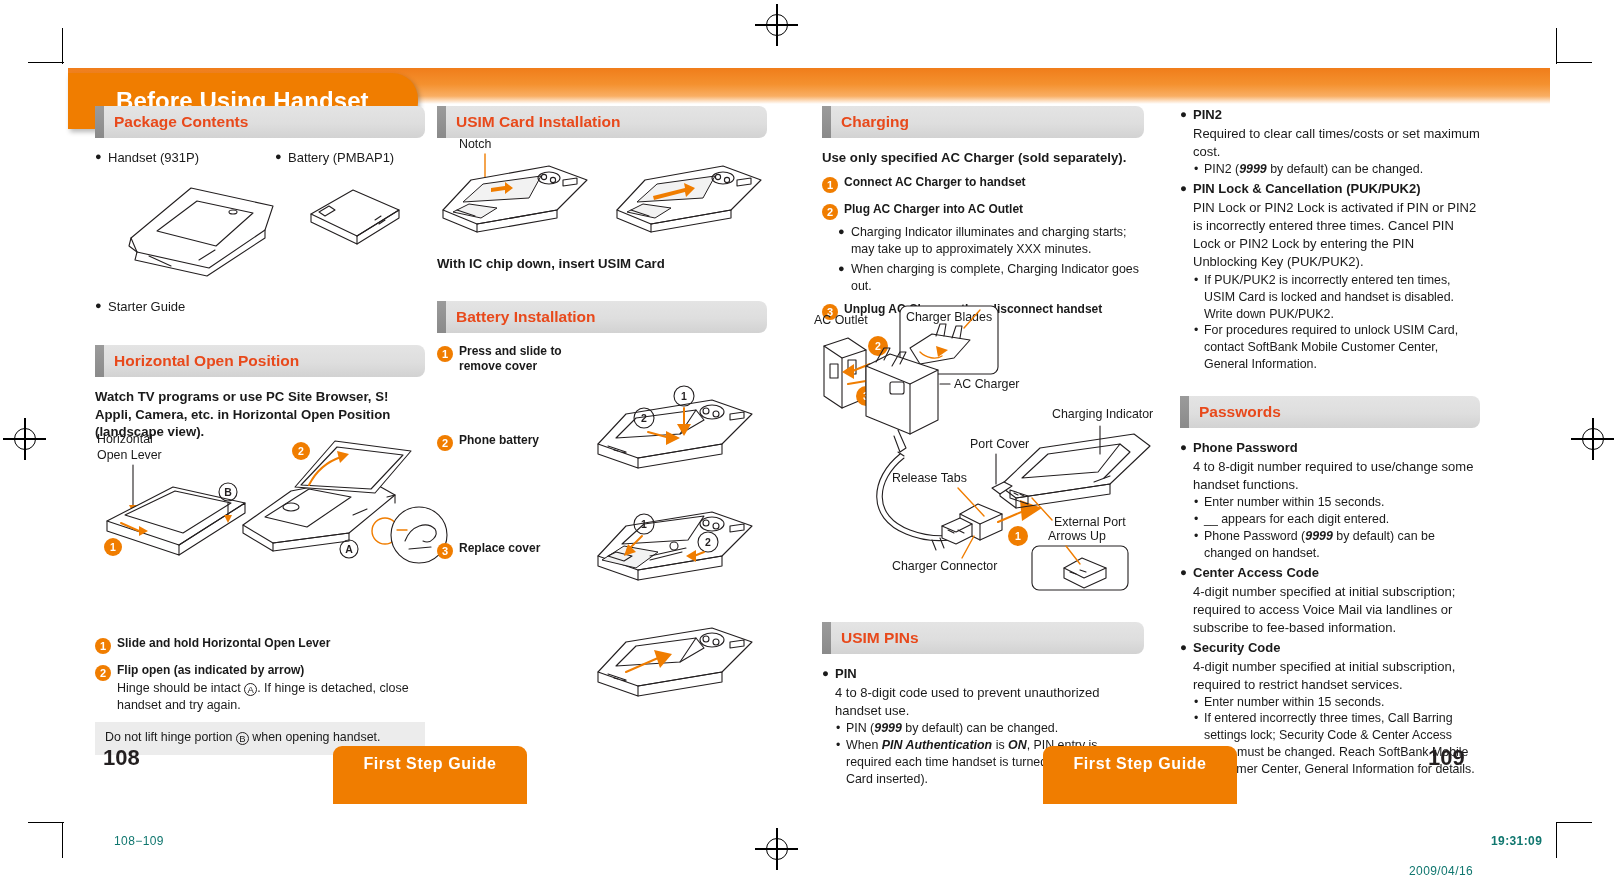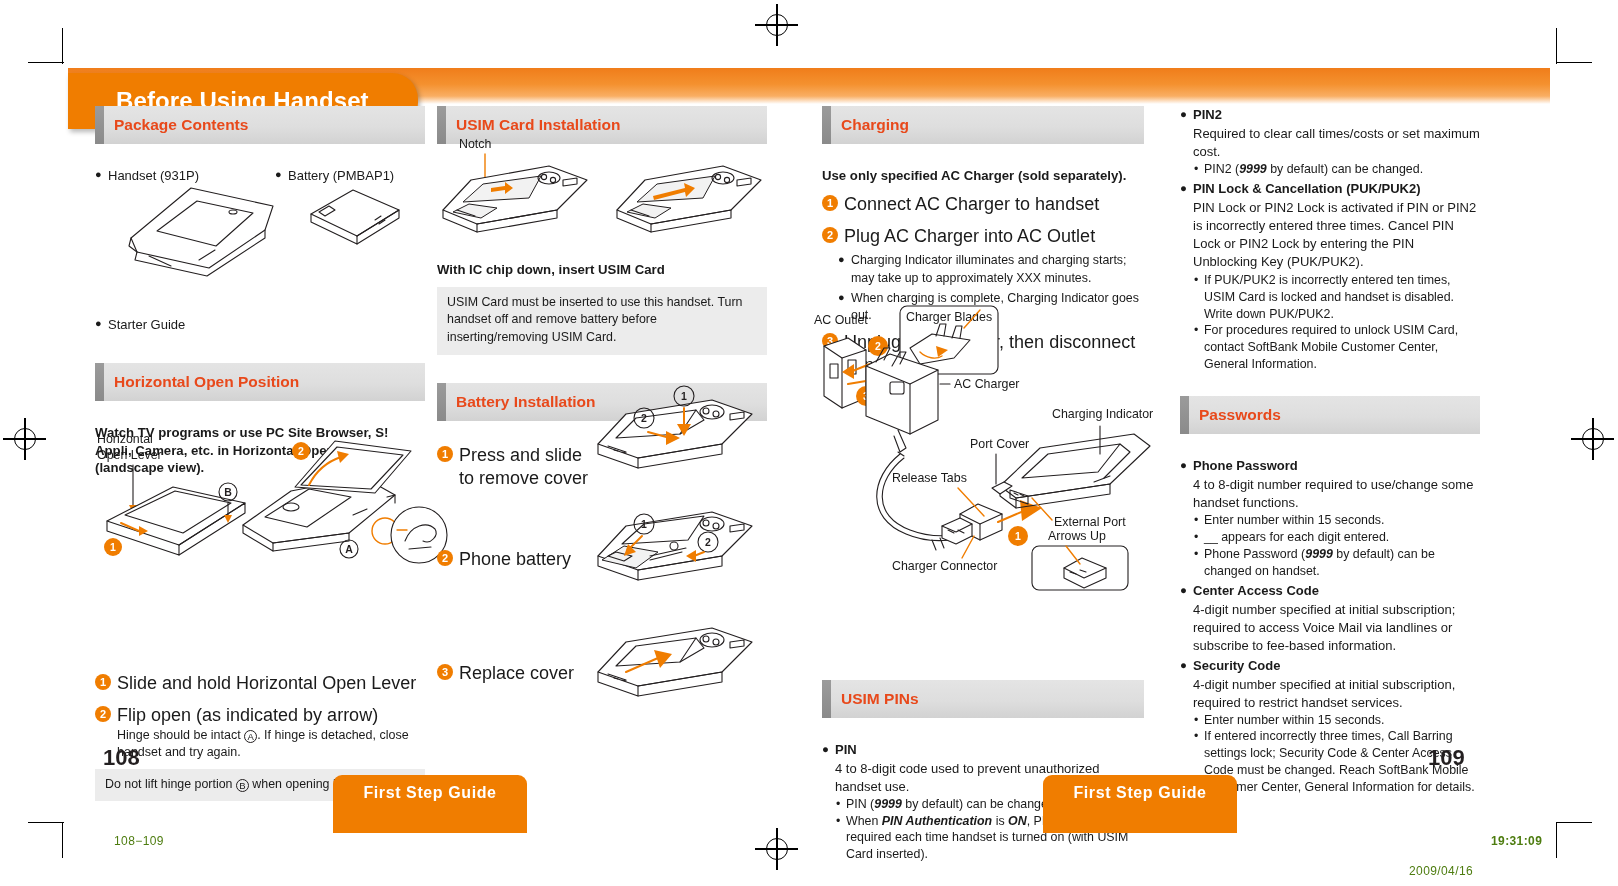--- a/index.html
+++ b/index.html
@@ -36,23 +36,23 @@
 
   
   .col{ position:absolute; top:106px; }
   .col1{ left:95px;   width:330px; }
   .col2{ left:437px;  width:330px; }
   .col3{ left:822px;  width:322px; }
   .col4{ left:1180px; width:300px; }
 
   
   .sec{
-    position:relative; height:38px; margin-bottom:23px;
+    position:relative; height:32px; margin-bottom:11px;
     background:linear-gradient(to bottom,#e4e4e4 0%,#dedede 55%,#d2d2d2 100%);
-    display:flex; align-items:center;
+    display:flex; align-items:center;border-radius:8px;
   }
   .sec::before{
     content:""; position:absolute; left:0; top:0; width:9px; height:100%;
     background:linear-gradient(to bottom,#9b9b9b,#8a8a8a);
   }
   .sec .label{
     color:#e8491b; font-size:15.5px; font-weight:bold; padding-left:19px;
     white-space:nowrap;
   }
 
@@ -68,21 +68,21 @@
   .dot-item .txt{ line-height:1.38; }
 
   
   .step{ display:flex; align-items:flex-start; margin-bottom:9px; }
   .num{
     flex:0 0 16px; width:16px; height:16px; border-radius:50%;
     background:#f07d00; color:#fff; font-size:11px; font-weight:bold;
     display:flex; align-items:center; justify-content:center;
     margin-right:6px; margin-top:2px;
   }
-  .step .stxt{ font-size:18px; font-weight:normal; line-height:1.3; }
+  .step .stxt{ font-size:12px; font-weight:bold; line-height:1.3; }
 
   .sub-note{ font-size:12.5px; line-height:1.36; margin:-4px 0 8px 22px; }
 
   
   .sub-b{ display:flex; font-size:12.4px; line-height:1.36; margin-left:14px; }
   .sub-b .sd{ flex:0 0 10px; }
 
   
   .bb{ display:flex; margin-bottom:1px; }
   .bb .bdot{ flex:0 0 13px; font-size:11.5px; line-height:1.5; }
@@ -104,25 +104,24 @@
   .numc{ font-family:"Liberation Sans",sans-serif; font-size:10.5px; font-weight:bold; fill:#fff; }
   .numk{ font-family:"Liberation Sans",sans-serif; font-size:10.5px; font-weight:bold; fill:#231f20; }
 
   
   .pagenum{ position:absolute; font-size:22px; font-weight:bold; color:#231f20; }
   .fsg{
     position:absolute; width:194px; height:58px; background:#f07d00;
     border-radius:9px 9px 0 0;
     display:flex; align-items:flex-start; justify-content:center;
     padding-top:9px;
-    margin-top:29px;
   }
   .fsg .fl{ color:#fff; font-size:16px; font-weight:bold; letter-spacing:.6px; }
 
-  .meta{ position:absolute; font-size:12px; color:#4d7c0f; letter-spacing:.4px; }
+  .meta{ position:absolute; font-size:12px; color:#0f766e; letter-spacing:.4px; }
 </style>
 </head>
 <body>
 
 <div>
   <div class="crop" style="left:28px;  top:62px;  width:36px; height:1.2px;"></div>
   <div class="crop" style="left:62px;  top:28px;  width:1.2px; height:36px;"></div>
   <div class="crop" style="left:1556px;top:62px;  width:36px; height:1.2px;"></div>
   <div class="crop" style="left:1556px;top:28px;  width:1.2px; height:36px;"></div>
   <div class="crop" style="left:28px;  top:822px; width:36px; height:1.2px;"></div>
@@ -300,21 +299,20 @@
       <ellipse class="ln" cx="286" cy="42" rx="11" ry="6"></ellipse>
       <circle class="ln" cx="281" cy="41" r="2.6"></circle>
       <circle class="ln" cx="290" cy="44" r="2.6"></circle>
       <path class="ln" d="M300 44 L314 42 L314 48 L300 50 Z"></path>
       <path class="org" d="M216 60 L248 52 L247 47 L258 52 L249 61 L248 56 L217 64 Z"></path>
       <path class="ln" d="M194 74 L212 80"></path>
     </svg>
   </div>
 
   <div style="margin-top:117px;" class="bold-p">With IC chip down, insert USIM Card</div>
-  <div class="tinybox" style="margin-top:2px;">USIM Card must be inserted to use this handset. Turn handset off and remove battery before inserting/removing USIM Card.</div>
 
   <div class="sec" style="margin-top:28px;">
     <span class="label">Battery Installation</span>
   </div>
 
   <div class="step" style="width:160px;">
     <span class="num">1</span>
     <span class="stxt">Press and slide to remove cover</span>
   </div>
   <div class="step" style="margin-top:58px;">

